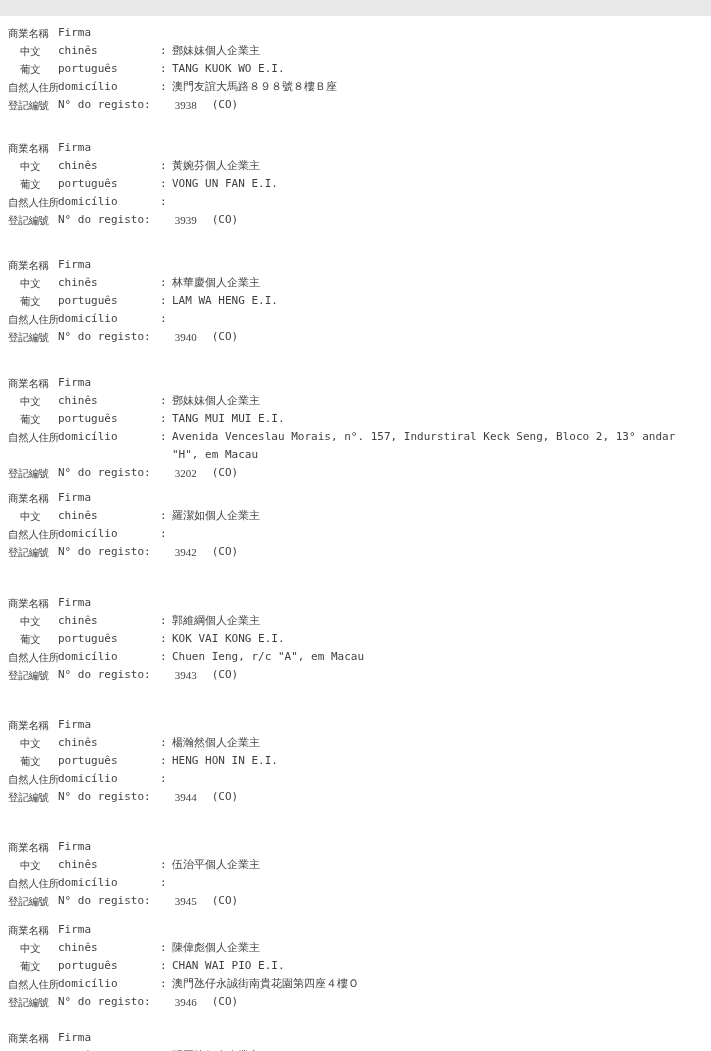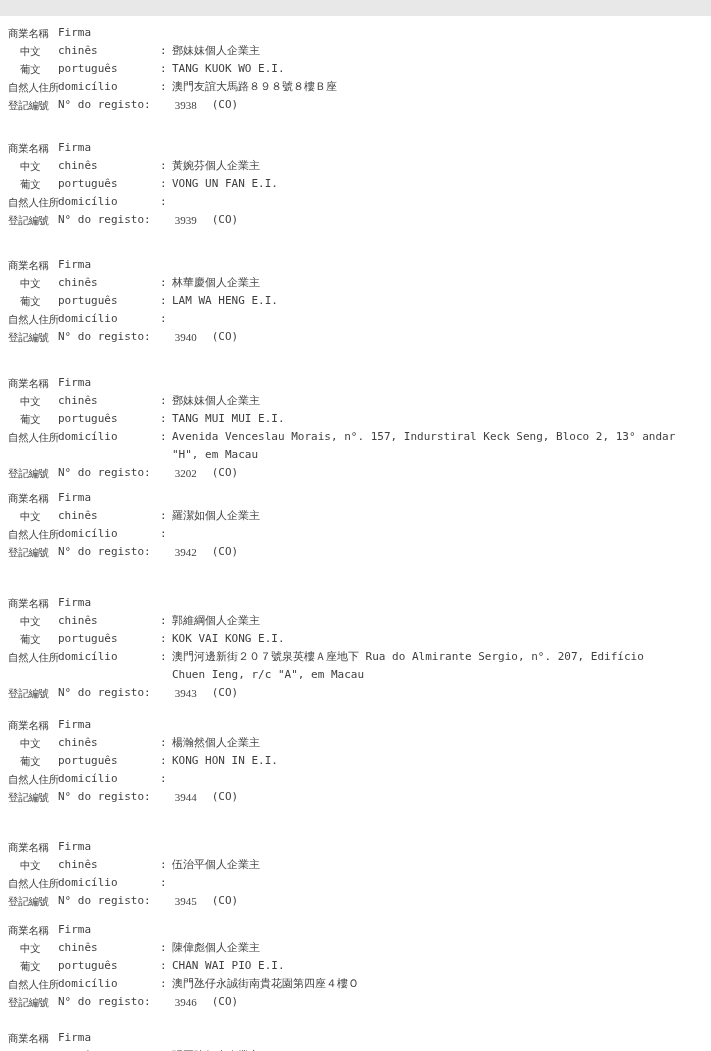--- a/index.html
+++ b/index.html
@@ -219,21 +219,20 @@
       <span class="c1 ind">葡文</span>
       <span class="c2">português</span>
       <span class="c3">:</span>
       <span class="val">KOK VAI KONG E.I.</span>
     </div>
     <div class="line">
       <span class="c1">自然人住所</span>
       <span class="c2">domicílio</span>
       <span class="c3">:</span>
       <span class="val-block">
-          <div>澳門河邊新街２０７號泉英樓Ａ座地下 Rua do Almirante Sergio, n°. 207, Edifício</div>
           <div>Chuen Ieng, r/c "A", em Macau</div>
         </span>
     </div>
     <div class="line">
       <span class="c1">登記編號</span>
       <span class="reg-label">N° do registo:</span>
       <span class="reg-num">3943</span>
       <span class="reg-suffix">(CO)</span>
     </div>
   </div>
@@ -245,21 +244,21 @@
     <div class="line">
       <span class="c1 ind">中文</span>
       <span class="c2">chinês</span>
       <span class="c3">:</span>
       <span class="val">楊瀚然個人企業主</span>
     </div>
     <div class="line">
       <span class="c1 ind">葡文</span>
       <span class="c2">português</span>
       <span class="c3">:</span>
-      <span class="val">KONG HON IN E.I.</span>
+      <span class="val">HENG HON IN E.I.</span>
     </div>
     <div class="line">
       <span class="c1">自然人住所</span>
       <span class="c2">domicílio</span>
       <span class="c3">:</span>
     </div>
     <div class="line">
       <span class="c1">登記編號</span>
       <span class="reg-label">N° do registo:</span>
       <span class="reg-num">3944</span>

